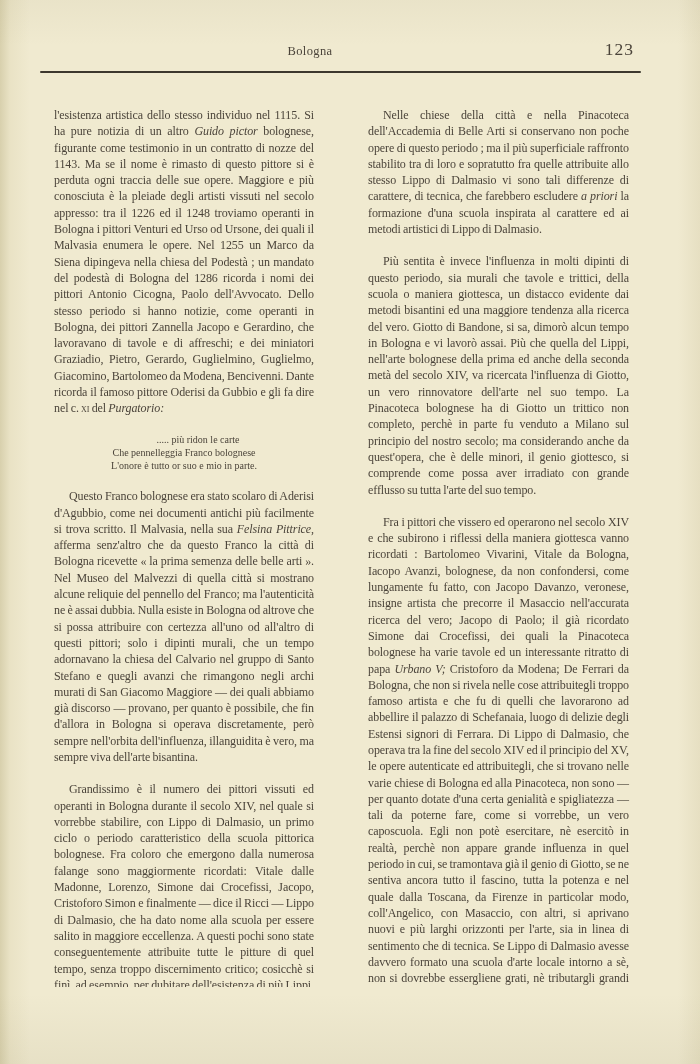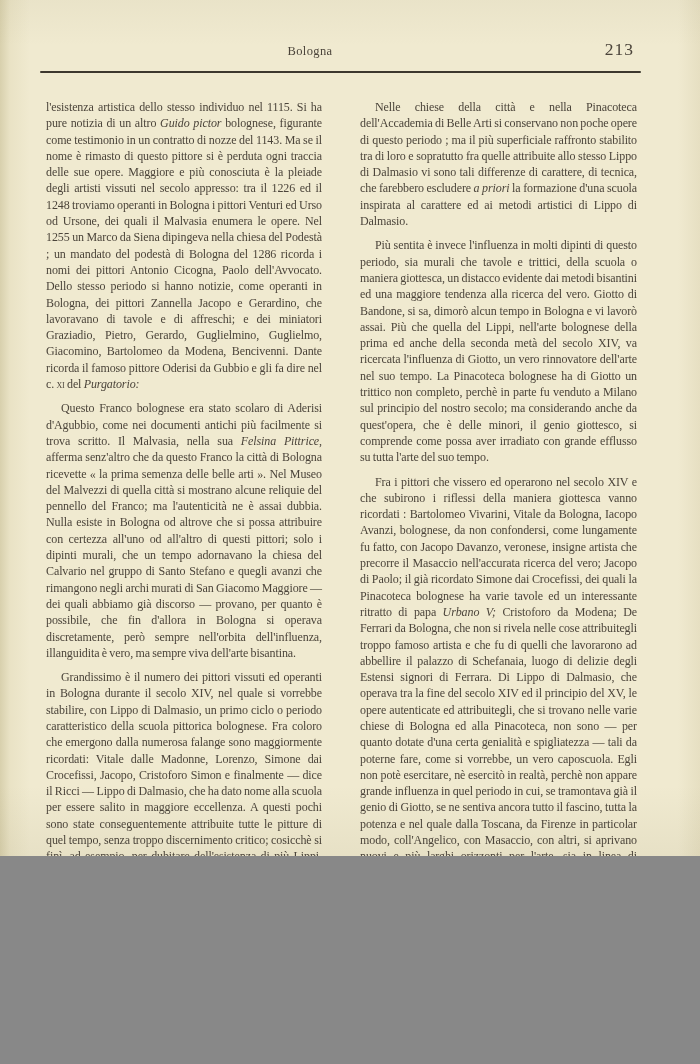--- a/index.html
+++ b/index.html
@@ -4,21 +4,21 @@
 <style>
   :root{
     --paper:#f0ead0;
     --paper_edge:#d8d0ad;
     --ink:#4b443a;
     --rule:#3d382e;
   }
   html,body{margin:0;padding:0;background:#888;}
   .page{
     position:relative;
-    width:700px;height:856px;
+    width:700px;height:1064px;
     margin:0 auto;
     overflow:hidden;
     background-color:var(--paper);
     background-image:
       linear-gradient(180deg, rgba(110,100,60,0.05) 0, rgba(110,100,60,0) 46px),
       linear-gradient(0deg, rgba(110,100,60,0.07) 0, rgba(110,100,60,0) 70px),
       linear-gradient(90deg, var(--paper_edge) 0, rgba(232,225,195,0.85) 10px, rgba(240,234,208,0) 30px),
       linear-gradient(270deg, rgba(222,214,182,0.55) 0, rgba(240,234,208,0) 22px);
     font-family:"Liberation Serif","DejaVu Serif",serif;
     color:var(--ink);
@@ -34,47 +34,52 @@
   .header-rule{
     position:absolute;top:71px;left:40px;width:601px;height:2px;
     background:var(--rule);border-radius:1px;
   }
   .col{
     position:absolute;top:91px;height:896px;overflow:hidden;
   }
   .col-left{left:38px;width:292px;}
   .col-right{left:352px;width:293px;}
   .col p{
-    margin:8px;
+    margin:16px;
     font-size:12px;line-height:16.3px;
     text-align:justify;text-indent:15px;
     letter-spacing:-0.1px;word-spacing:-0.6px;
   }
   .col p.noindent{text-indent:0;}
   .verse{
     margin:8px 0 8px;
     font-size:10px;line-height:13.2px;
     text-align:center;
   }
   .verse .vline-first{transform:translateX(14px);}
 </style>
 </head>
 <body>
 
 <div class="page">
 
   <div class="running-title">Bologna</div>
 
-  <div class="page-number">213</div>
+  <div class="page-number">123</div>
 
   <div class="header-rule"></div>
 
   <section class="col col-left">
     <p class="noindent"><span>l'esistenza artistica dello stesso individuo nel 1115. Si ha pure notizia di un altro </span><i>Guido pictor</i><span> bolognese, figurante come testimonio in un contratto di nozze del 1143. Ma se il nome è rimasto di questo pittore si è perduta ogni traccia delle sue opere. Maggiore e più conosciuta è la pleiade degli artisti vissuti nel secolo appresso: tra il 1226 ed il 1248 troviamo operanti in Bologna i pittori Venturi ed Urso od Ursone, dei quali il Malvasia enumera le opere. Nel 1255 un Marco da Siena dipingeva nella chiesa del Podestà ; un mandato del podestà di Bologna del 1286 ricorda i nomi dei pittori Antonio Cicogna, Paolo dell'Avvocato. Dello stesso periodo si hanno notizie, come operanti in Bologna, dei pittori Zannella Jacopo e Gerardino, che lavoravano di tavole e di affreschi; e dei miniatori Graziadio, Pietro, Gerardo, Guglielmino, Guglielmo, Giacomino, Bartolomeo da Modena, Bencivenni. Dante ricorda il famoso pittore Oderisi da Gubbio e gli fa dire nel c. </span><span style="font-variant: small-caps;">xi</span><span> del </span><i>Purgatorio:</i></p>
 
+    <div class="verse">
+      <div class="vline-first">..... più ridon le carte</div>
+      <div>Che pennelleggia Franco bolognese</div>
+      <div>L'onore è tutto or suo e mio in parte.</div>
+    </div>
 
     <p><span>Questo Franco bolognese era stato scolaro di Aderisi d'Agubbio, come nei documenti antichi più facilmente si trova scritto. Il Malvasia, nella sua </span><i>Felsina Pittrice</i><span>, afferma senz'altro che da questo Franco la città di Bologna ricevette « la prima semenza delle belle arti ». Nel Museo del Malvezzi di quella città si mostrano alcune reliquie del pennello del Franco; ma l'autenticità ne è assai dubbia. Nulla esiste in Bologna od altrove che si possa attribuire con certezza all'uno od all'altro di questi pittori; solo i dipinti murali, che un tempo adornavano la chiesa del Calvario nel gruppo di Santo Stefano e quegli avanzi che rimangono negli archi murati di San Giacomo Maggiore — dei quali abbiamo già discorso — provano, per quanto è possibile, che fin d'allora in Bologna si operava discretamente, però sempre nell'orbita dell'influenza, illanguidita è vero, ma sempre viva dell'arte bisantina.</span></p>
 
     <p><span>Grandissimo è il numero dei pittori vissuti ed operanti in Bologna durante il secolo XIV, nel quale si vorrebbe stabilire, con Lippo di Dalmasio, un primo ciclo o periodo caratteristico della scuola pittorica bolognese. Fra coloro che emergono dalla numerosa falange sono maggiormente ricordati: Vitale dalle Madonne, Lorenzo, Simone dai Crocefissi, Jacopo, Cristoforo Simon e finalmente — dice il Ricci — Lippo di Dalmasio, che ha dato nome alla scuola per essere salito in maggiore eccellenza. A questi pochi sono state conseguentemente attribuite tutte le pitture di quel tempo, senza troppo discernimento critico; cosicchè si finì, ad esempio, per dubitare dell'esistenza di più Lippi, tanto le pitture notate come sue differivano nei caratteri. Appartengono forse ad altri pittori bolognesi ora dimenticati</span></p>
   </section>
 
   <section class="col col-right">
     <p><span>Nelle chiese della città e nella Pinacoteca dell'Accademia di Belle Arti si conservano non poche opere di questo periodo ; ma il più superficiale raffronto stabilito tra di loro e sopratutto fra quelle attribuite allo stesso Lippo di Dalmasio vi sono tali differenze di carattere, di tecnica, che farebbero escludere </span><i>a priori</i><span> la formazione d'una scuola inspirata al carattere ed ai metodi artistici di Lippo di Dalmasio.</span></p>
 
     <p><span>Più sentita è invece l'influenza in molti dipinti di questo periodo, sia murali che tavole e trittici, della scuola o maniera giottesca, un distacco evidente dai metodi bisantini ed una maggiore tendenza alla ricerca del vero. Giotto di Bandone, si sa, dimorò alcun tempo in Bologna e vi lavorò assai. Più che quella del Lippi, nell'arte bolognese della prima ed anche della seconda metà del secolo XIV, va ricercata l'influenza di Giotto, un vero rinnovatore dell'arte nel suo tempo. La Pinacoteca bolognese ha di Giotto un trittico non completo, perchè in parte fu venduto a Milano sul principio del nostro secolo; ma considerando anche da quest'opera, che è delle minori, il genio giottesco, si comprende come possa aver irradiato con grande efflusso su tutta l'arte del suo tempo.</span></p>

